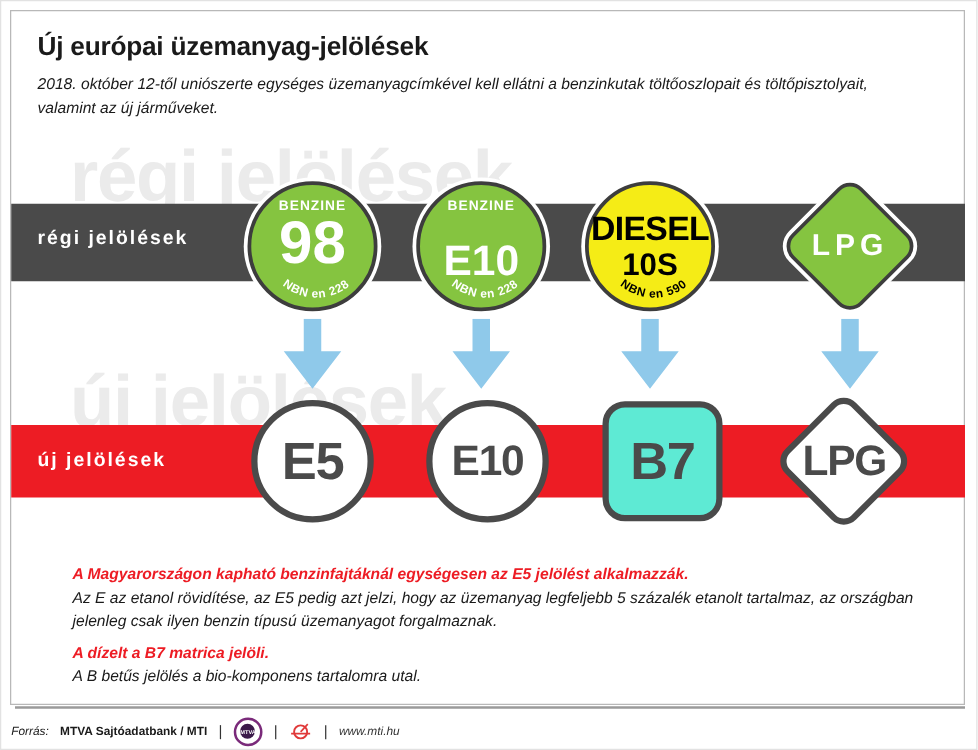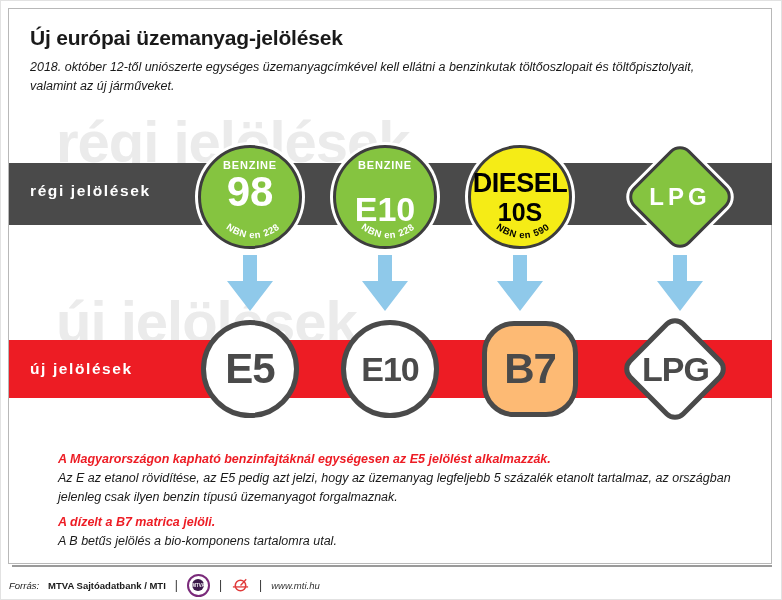--- a/index.html
+++ b/index.html
@@ -26,21 +26,21 @@
   .band-label{position:absolute;color:#ffffff;font-size:15.5px;font-weight:bold;letter-spacing:1.6px;}
   .lbl-old{left:30px;top:182px;}
   .lbl-new{left:30px;top:360px;}
 
   
   .oldsym{position:absolute;width:104px;height:104px;}
   .circle-old{width:104px;height:104px;border-radius:50%;background:#85c440;border:3px solid #3d3d3d;box-sizing:border-box;
               box-shadow:0 0 0 3px #ffffff;position:relative;}
   .circle-old.yellow{background:#f5ec16;}
   .sym-top{position:absolute;left:0;right:0;top:11px;text-align:center;font-size:11px;font-weight:bold;color:#ffffff;letter-spacing:0.8px;}
-  .sym-big{position:absolute;left:0;right:0;top:24px;text-align:center;font-size:42px;font-weight:bold;color:#ffffff;line-height:0.95;}
+  .sym-big{position:absolute;left:0;right:0;top:24px;text-align:center;font-size:48px;font-weight:bold;color:#ffffff;line-height:0.95;}
   .sym-two-a{position:absolute;left:0;right:0;top:21px;text-align:center;font-size:26px;font-weight:bold;color:#ffffff;line-height:1;}
   .sym-two-b{position:absolute;left:0;right:0;top:44px;text-align:center;font-size:34px;font-weight:bold;color:#ffffff;line-height:1;}
   .sym-d-a{position:absolute;left:0;right:0;top:22px;text-align:center;font-size:27px;font-weight:bold;color:#000000;line-height:1;letter-spacing:-0.5px;}
   .sym-d-b{position:absolute;left:0;right:0;top:52px;text-align:center;font-size:25px;font-weight:bold;color:#000000;line-height:1;}
   .arcsvg{position:absolute;left:0;top:0;width:104px;height:104px;overflow:visible;}
   .arctext{font-size:9.5px;font-weight:bold;letter-spacing:0.6px;}
   .arctext.w{fill:#ffffff;}
   .arctext.b{fill:#000000;}
 
   
@@ -49,21 +49,21 @@
   .diamond-old-text{position:absolute;left:0;top:0;width:110px;height:110px;display:flex;align-items:center;justify-content:center;
                     color:#ffffff;font-size:24px;font-weight:bold;letter-spacing:4px;}
 
   
   .arrow{position:absolute;width:54px;height:58px;}
 
   
   .newsym{position:absolute;}
   .circle-new{width:98px;height:98px;border-radius:50%;background:#ffffff;border:5px solid #4a4a4a;box-sizing:border-box;
               display:flex;align-items:center;justify-content:center;}
-  .square-new{width:96px;height:96px;border-radius:32px;background:#fdba74;border:5px solid #4a4a4a;box-sizing:border-box;
+  .square-new{width:96px;height:96px;border-radius:18px;background:#5eead4;border:5px solid #4a4a4a;box-sizing:border-box;
               display:flex;align-items:center;justify-content:center;}
   .diamond-new-box{width:80px;height:80px;border-radius:14px;background:#ffffff;border:5px solid #4a4a4a;box-sizing:border-box;transform:rotate(45deg);}
   .newtext{font-size:42px;font-weight:bold;color:#4a4a4a;letter-spacing:-1px;}
   .newtext.sm{font-size:34px;}
   .diamond-new-text{position:absolute;left:0;top:0;width:113px;height:113px;display:flex;align-items:center;justify-content:center;
                     font-size:34px;font-weight:bold;color:#4a4a4a;letter-spacing:-1px;}
 
   
   .note{position:absolute;left:44px;width:690px;margin-left:14px;}
   .note-h{font-size:12.5px;font-weight:bold;font-style:italic;color:#ed1c24;line-height:1.5;}

